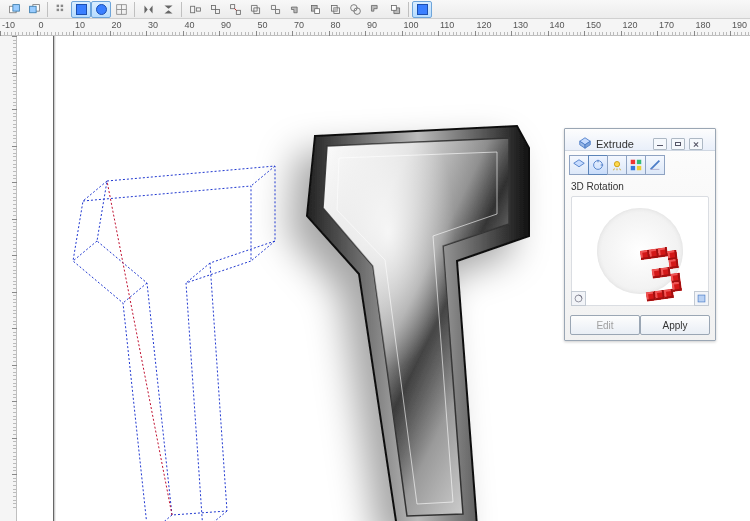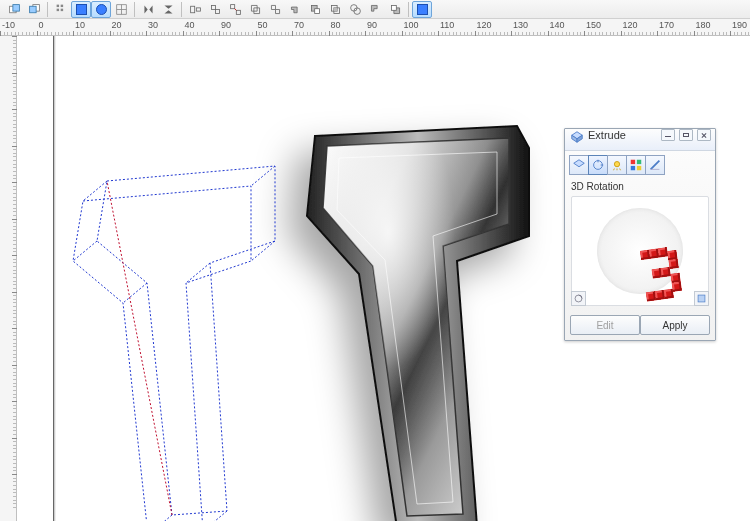--- a/index.html
+++ b/index.html
@@ -73,24 +73,24 @@
   
   .docker {
     position:absolute; right:34px; top:92px; width:152px;
     background:linear-gradient(#fdfdfd,#f1f1f1);
     border:1px solid #9aa6b4;
     border-radius:1px;
     box-shadow: 0 1px 3px rgba(0,0,0,.2);
     font-size:11px;
   }
   .docker-title {
-    height:22px; display:flex; align-items:flex-start;
+    height:22px; display:flex; align-items:flex-end;
     background:linear-gradient(#fdfdfd,#e9effa);
     border-bottom:1px solid #cfd7e2;
-    padding:0 4px;
+    padding:0 12px;
   }
   .docker-title .ico {
     width:15px; height:15px; margin-right:4px;
     display:flex; align-items:center; justify-content:center;
   }
   .docker-title .name { flex:1; color:#333; }
   .docker-ctrls { display:flex; gap:4px; }
   .docker-ctrls .c { width:14px; height:12px; border:1px solid #adb8c4; background:#f5f8fc; border-radius:1px; position:relative; }
   .docker-ctrls .c.min::after{content:"";position:absolute;left:3px;right:3px;bottom:3px;height:1px;background:#556;}
   .docker-ctrls .c.max::after{content:"";position:absolute;left:3px;right:3px;top:3px;bottom:3px;border:1px solid #556;}

